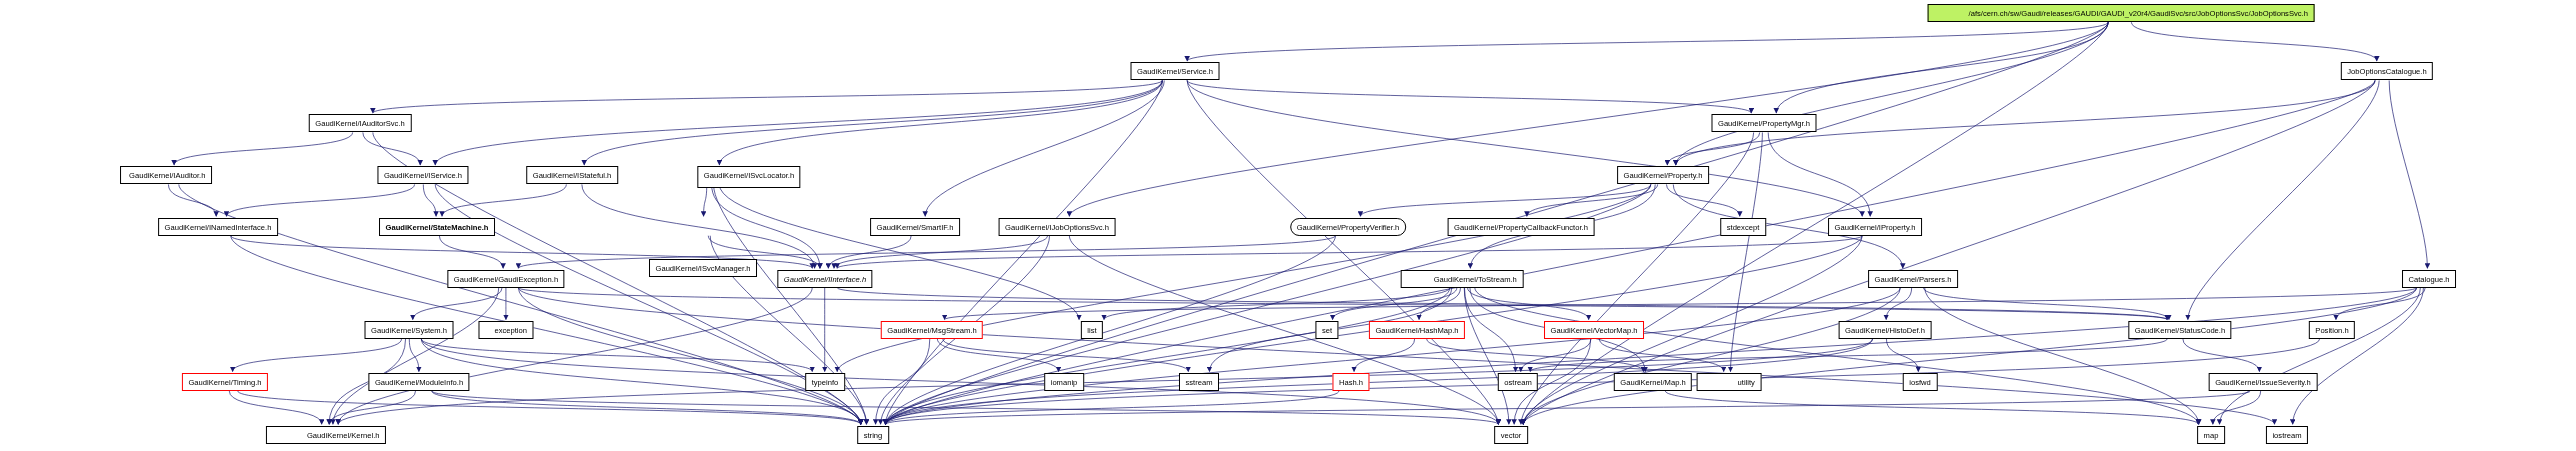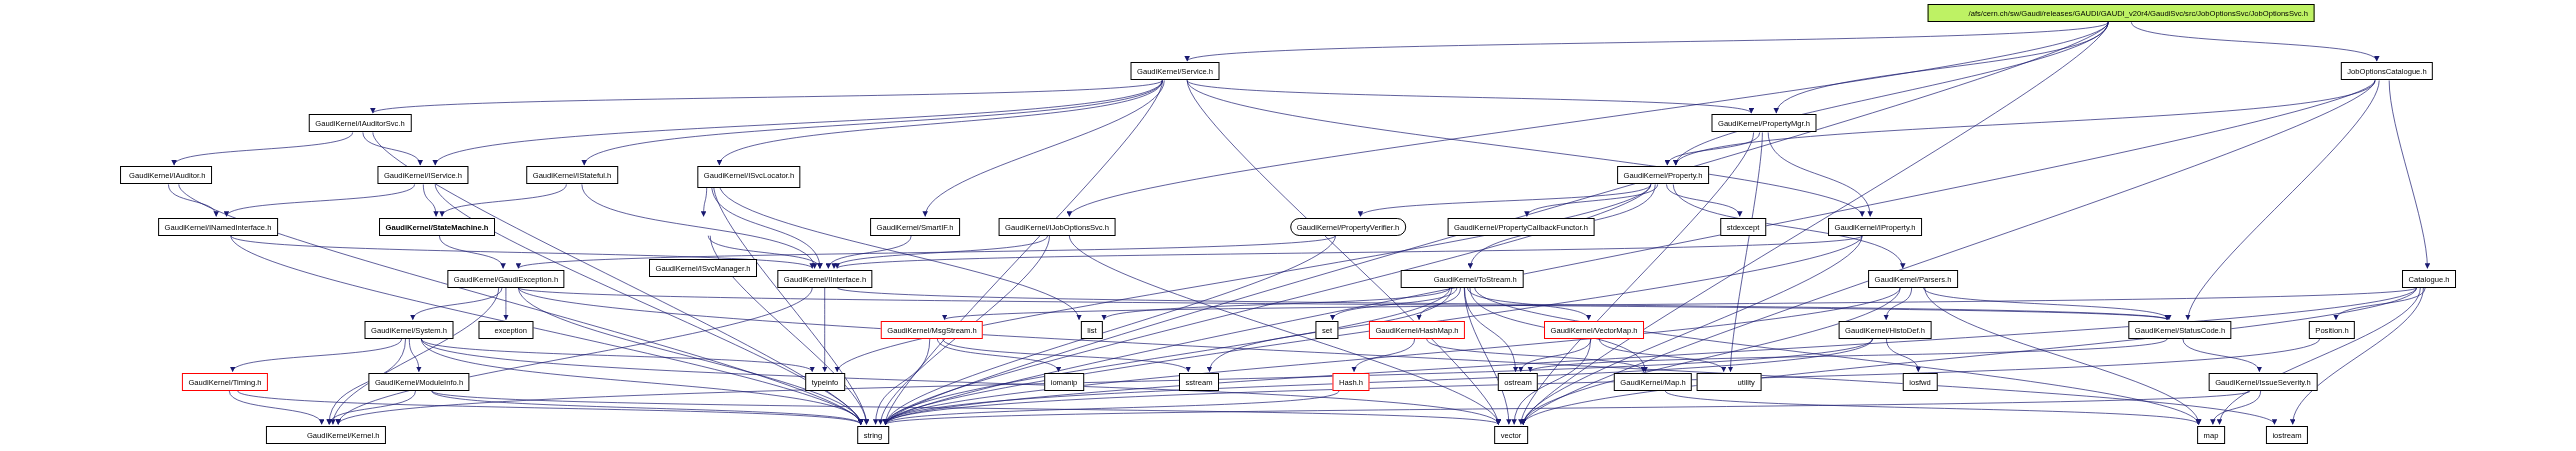--- a/index.html
+++ b/index.html
@@ -189,21 +189,21 @@
       <div class="node" style="left: 218px; top: 218px; height: 18px;">GaudiKernel/INamedInterface.h</div>
       <div class="node" style="left: 437px; top: 218px; height: 18px; font-weight: bold;">GaudiKernel/StateMachine.h</div>
       <div class="node" style="left: 703px; top: 218px; height: 18px; margin-top: 41px;">GaudiKernel/ISvcManager.h</div>
       <div class="node" style="left: 915px; top: 218px; height: 18px;">GaudiKernel/SmartIF.h</div>
       <div class="node" style="left: 1057px; top: 218px; height: 18px;">GaudiKernel/IJobOptionsSvc.h</div>
       <div class="node" style="left: 1348px; top: 218px; height: 18px; border-radius: 9px;">GaudiKernel/PropertyVerifier.h</div>
       <div class="node" style="left: 1521px; top: 218px; height: 18px;">GaudiKernel/PropertyCallbackFunctor.h</div>
       <div class="node" style="left: 1743px; top: 218px; height: 18px;">stdexcept</div>
       <div class="node" style="left: 1875px; top: 218px; height: 18px;">GaudiKernel/IProperty.h</div>
       <div class="node" style="left: 506px; top: 270px; height: 18px;">GaudiKernel/GaudiException.h</div>
-      <div class="node" style="left: 825px; top: 270px; height: 18px;">GaudiKernel/IInterface.h</div>
+      <div class="node" style="left: 825px; top: 270px; height: 18px; font-style: italic;">GaudiKernel/IInterface.h</div>
       <div class="node" style="left: 1462px; top: 270px; height: 18px; padding-left: 32px;">GaudiKernel/ToStream.h</div>
       <div class="node" style="left: 1913px; top: 270px; height: 18px;">GaudiKernel/Parsers.h</div>
       <div class="node" style="left: 2429px; top: 270px; height: 18px;">Catalogue.h</div>
       <div class="node" style="left: 409px; top: 321px; height: 18px;">GaudiKernel/System.h</div>
       <div class="node" style="left: 506px; top: 321px; height: 18px; padding-left: 15px;">exception</div>
       <div class="node truncated" style="left: 932px; top: 321px; height: 18px;">GaudiKernel/MsgStream.h</div>
       <div class="node" style="left: 1092px; top: 321px; height: 18px;">list</div>
       <div class="node" style="left: 1327px; top: 321px; height: 18px;">set</div>
       <div class="node truncated" style="left: 1417px; top: 321px; height: 18px;">GaudiKernel/HashMap.h</div>
       <div class="node truncated" style="left: 1594px; top: 321px; height: 18px;">GaudiKernel/VectorMap.h</div>

